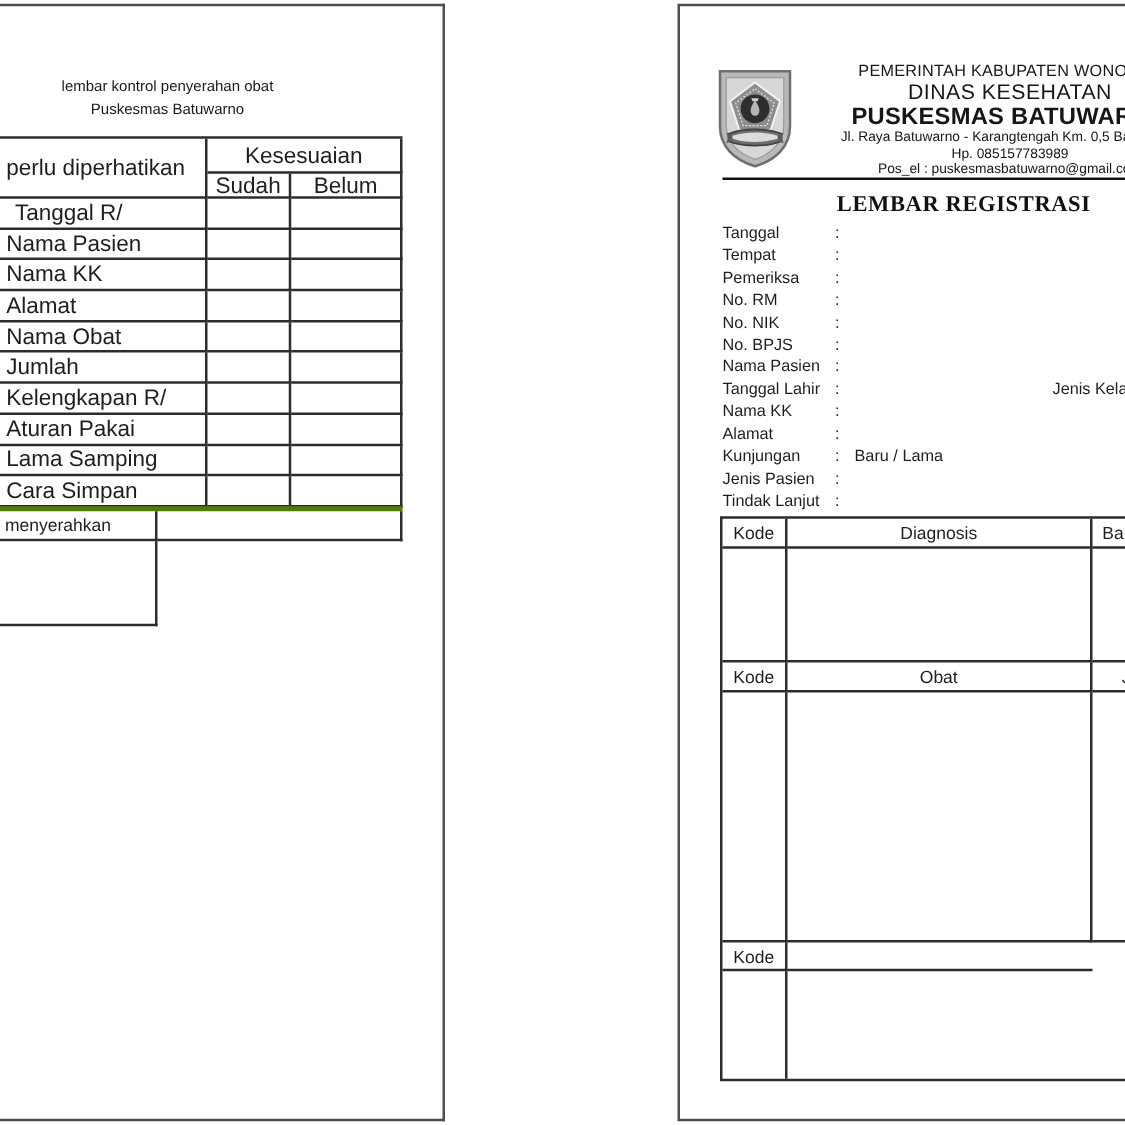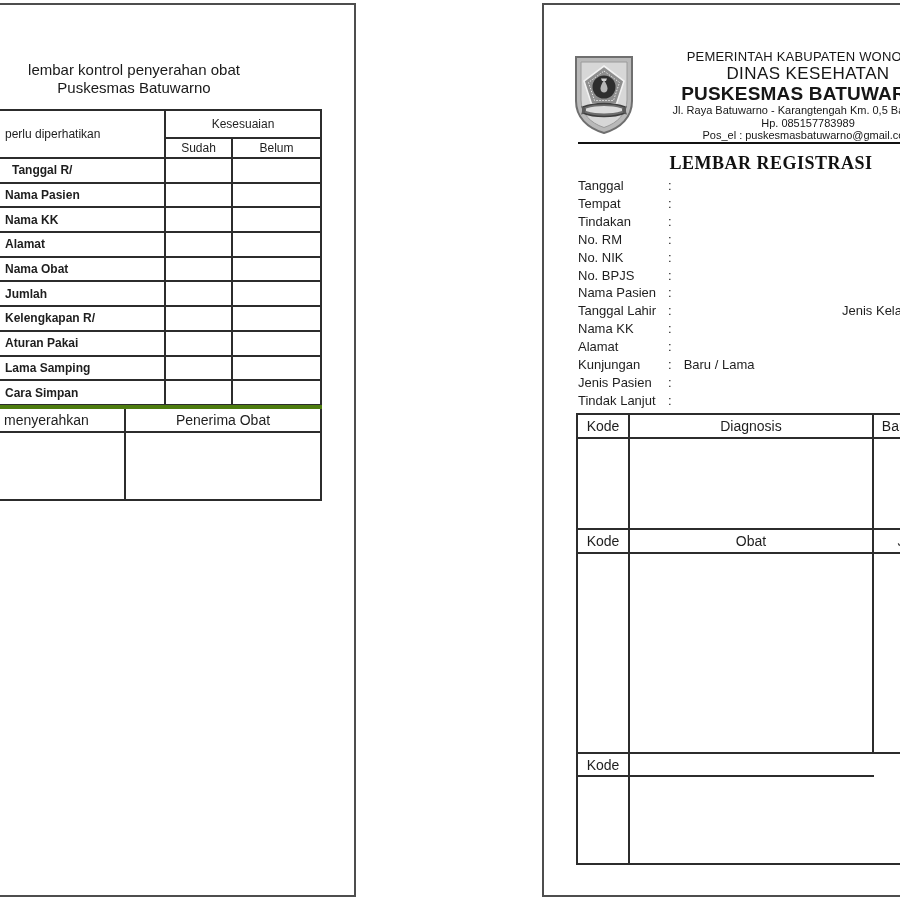--- a/index.html
+++ b/index.html
@@ -21,39 +21,39 @@
     border-bottom: 2px solid #4e4e4e;
   }
   .page-right {
     left: 542px; width: 440px;
     border: 2px solid #4e4e4e;
   }
 
   
   .lp-title {
     position: absolute; left: 0; top: 56px; width: 268px;
-    text-align: center; font-size: 15px; line-height: 17.5px; color: #191919;
+    text-align: center; font-size: 12px; line-height: 17.5px; color: #191919;
   }
   .lp-table {
     position: absolute; left: 0; top: 104px; width: 322px;
     display: grid;
     grid-template-columns: 166px 67px 89px;
     grid-template-rows: 28px 20px repeat(10, 24.7px);
     border-top: 2px solid #2c2c2c;
-    font-size: 12px;
+    font-size: 18px;
   }
   .lp-table .c {
     border-right: 2px solid #2c2c2c;
     border-bottom: 2px solid #2c2c2c;
     display: flex; align-items: center;
   }
   .lp-table .c.center { justify-content: center; }
   .lp-table .label-head { grid-row: 1 / 3; grid-column: 1; padding-left: 5px; }
   .lp-table .group-head { grid-column: 2 / 4; grid-row: 1; }
-  .lp-table .rowlabel { padding-left: 5px; font-weight: bold; }
+  .lp-table .rowlabel { padding-left: 5px; }
   .lp-table .rowlabel.indent { padding-left: 12px; }
 
   .lp-sig {
     position: absolute; left: 0; top: 400px; width: 322px;
     display: grid;
     grid-template-columns: 126px 196px;
     grid-template-rows: 24px 68px;
     border-top: 4px solid #4d7c0f;
     font-size: 14px;
   }
@@ -156,21 +156,20 @@
       <div class="c"></div>
       <div class="c"></div>
 
       <div class="c rowlabel">Cara Simpan</div>
       <div class="c"></div>
       <div class="c"></div>
     </div>
 
     <div class="lp-sig">
       <div class="c left">menyerahkan</div>
-      <div class="c center">Penerima Obat</div>
       <div class="c"></div>
       <div class="c"></div>
     </div>
   </section>
 
   <section class="page page-right">
 
     <div class="rp-logo">
       <svg viewBox="0 0 62 80" width="62" height="80" aria-hidden="true">
         <path d="M3 2 L59 2 L59 46 C59 62 48 73 31 78 C14 73 3 62 3 46 Z" fill="#b9b9b9" stroke="#6f6f6f" stroke-width="2"></path>
@@ -205,21 +204,21 @@
         <span class="flabel">Tanggal</span>
           <span class="fcolon">:</span>
           <span class="fvalue"></span>
       </div>
       <div class="frow">
         <span class="flabel">Tempat</span>
           <span class="fcolon">:</span>
           <span class="fvalue"></span>
       </div>
       <div class="frow">
-        <span class="flabel">Tindakan</span>
+        <span class="flabel">Pemeriksa</span>
           <span class="fcolon">:</span>
           <span class="fvalue"></span>
       </div>
       <div class="frow">
         <span class="flabel">No. RM</span>
           <span class="fcolon">:</span>
           <span class="fvalue"></span>
       </div>
       <div class="frow">
         <span class="flabel">No. NIK</span>

